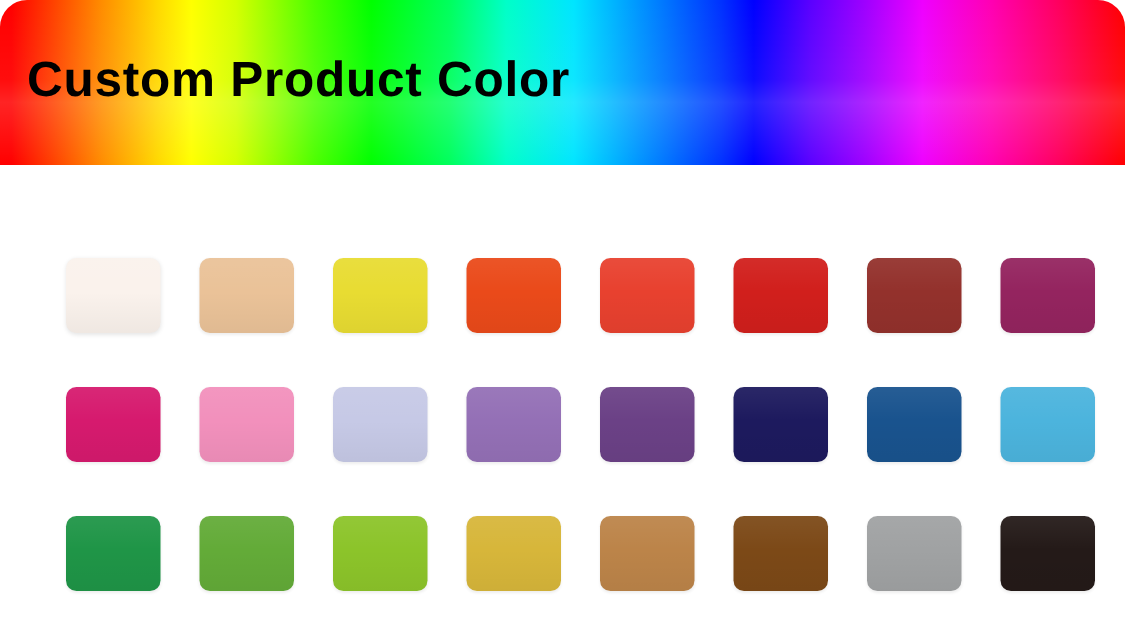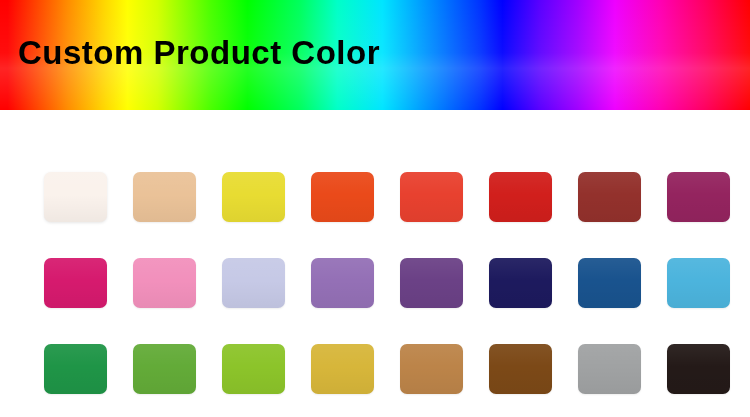--- a/index.html
+++ b/index.html
@@ -10,20 +10,21 @@
   }
   body {
     font-family: "Liberation Sans", sans-serif;
   }
   #page {
     position: relative;
     width: 750px;
     height: 417px;
     background: #ffffff;
     overflow: hidden;
+    border-radius: 18px;
   }
 
   
   #banner {
     position: absolute;
     left: 0;
     top: 0;
     width: 750px;
     height: 110px;
     background: linear-gradient(

